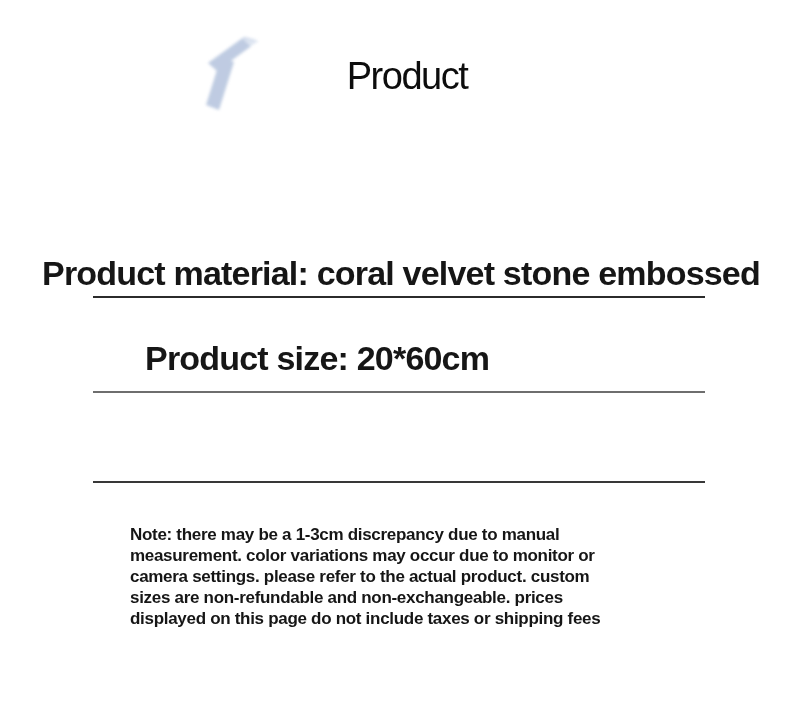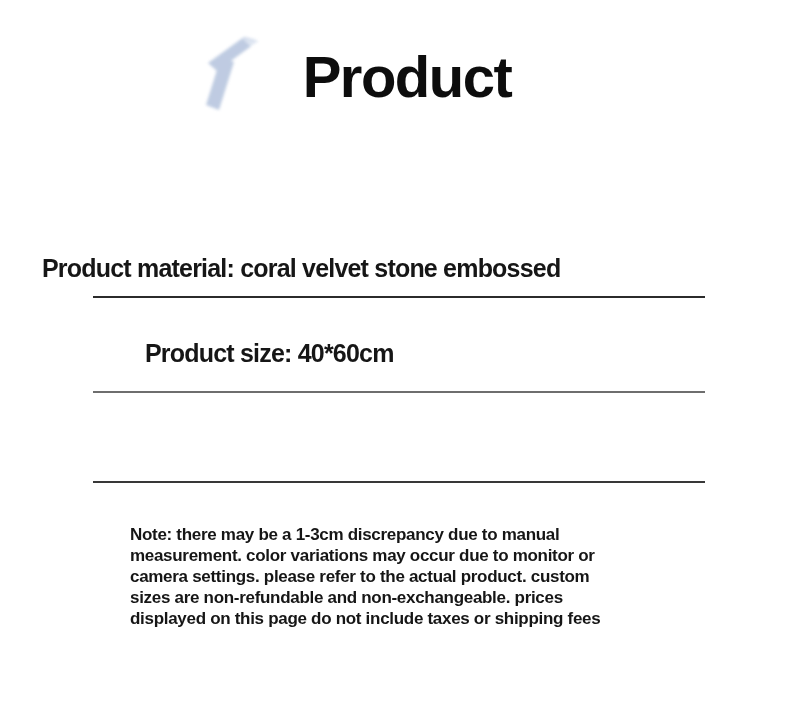--- a/index.html
+++ b/index.html
@@ -18,30 +18,30 @@
     top: 30px;
     width: 66px;
     height: 86px;
   }
   .title {
     position: absolute;
     left: 107px;
     top: 50px;
     width: 600px;
     text-align: center;
-    font-size: 58px;
-    font-weight: 700;
+    font-size: 38px;
+    font-weight: 400;
     line-height: 53px;
     letter-spacing: -1.5px;
     color: #0d0d0d;
     white-space: nowrap;
   }
   .param {
     position: absolute;
-    font-size: 25px;
+    font-size: 34px;
     font-weight: 700;
     letter-spacing: -0.8px;
     color: #161616;
     white-space: nowrap;
   }
   .param-material { left: 42px;  top: 254px; }
   .param-size     { left: 145px; top: 339px; }
   .param-use      { left: 82px;  top: 427px; }
   .divider {
     position: absolute;
@@ -85,21 +85,21 @@
     </g>
   </svg>
 
   <div class="title">
     <div>Product</div>
   </div>
 
   <div class="param param-material">Product material: coral velvet stone embossed</div>
   <div class="divider divider-1"></div>
 
-  <div class="param param-size">Product size: 40*60cm</div>
+  <div class="param param-size">Product size: 20*60cm</div>
   <div class="divider divider-2"></div>
 
   <div class="divider divider-3"></div>
 
   <div class="note">Note: there may be a 1-3cm discrepancy due to manual
 measurement. color variations may occur due to monitor or
 camera settings. please refer to the actual product. custom
 sizes are non-refundable and non-exchangeable. prices
 displayed on this page do not include taxes or shipping fees</div>
 

